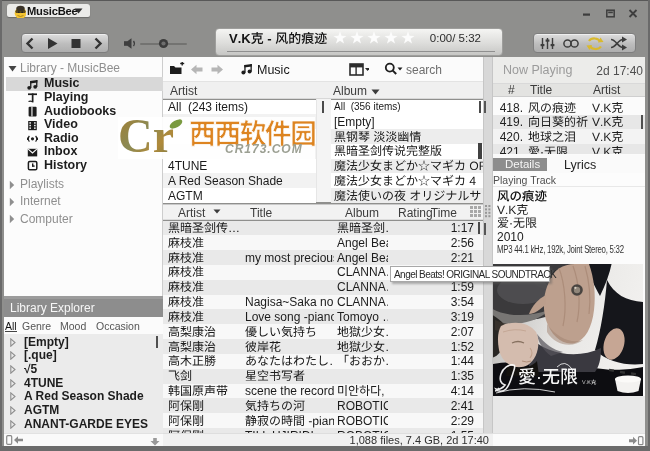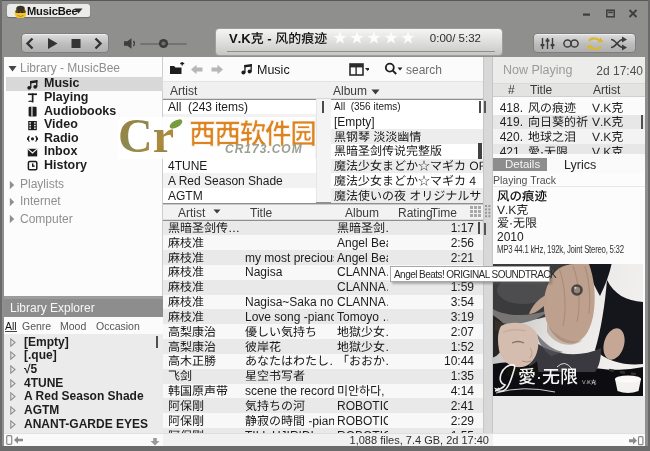--- a/index.html
+++ b/index.html
@@ -257,21 +257,20 @@
       </svg></div>
     <div style="position:absolute;left:82px;top:0.5px;width:89px;overflow:hidden;font-size:12px;color:#1c1c1c;white-space:nowrap;height:14px;line-height:14px;">my most precious…</div>
     <div style="position:absolute;left:174px;top:0.5px;width:51px;overflow:hidden;font-size:12px;color:#1c1c1c;white-space:nowrap;height:14px;line-height:14px;">Angel Bea…</div>
     <div style="position:absolute;right:9px;top:0.5px;font-size:12px;color:#1c1c1c;white-space:nowrap;height:14px;line-height:14px;">2:21</div>
   </div>
 <div style="position:absolute;left:163px;top:264.99px;width:320px;height:14.83px;background:#f8f8f8;overflow:hidden;"></div>
 <div style="position:absolute;left:163px;top:264.99px;width:320px;height:14.83px;overflow:hidden;">
     <div style="position:absolute;left:5px;top:0.5px;width:74px;overflow:hidden;font-size:12px;color:#1c1c1c;white-space:nowrap;height:14px;line-height:14px;"><svg style="vertical-align:-4.0px" width="36" height="15" viewBox="0 -11.0 36 15">
         <path fill="#1c1c1c" d="M4.3 -7.6V-5.8H2.5V-5H4.1C3.6 -3.6 2.8 -2.1 2 -1.3C2.2 -1.2 2.4 -0.9 2.6 -0.7C3.2 -1.4 3.8 -2.4 4.3 -3.6V0.9H5.1V-3.9C5.5 -3.4 6 -2.8 6.2 -2.4L6.7 -3.1C6.5 -3.4 5.5 -4.5 5.1 -4.9V-5H6.5V-5.8H5.1V-7.6ZM8.6 -7.6V-5.8H6.9V-5H8.4C7.8 -3.5 6.9 -2 6 -1.3C6.2 -1.1 6.5 -0.9 6.6 -0.7C7.3 -1.4 8 -2.6 8.6 -3.8V0.9H9.4V-4C9.9 -2.7 10.5 -1.5 11.1 -0.7C11.2 -0.9 11.5 -1.2 11.7 -1.4C11 -2.1 10.2 -3.6 9.7 -5H11.3V-5.8H9.4V-7.6ZM5.6 -9.9C5.8 -9.6 6 -9.1 6.1 -8.7H1.2V-5.4C1.2 -3.7 1.2 -1.4 0.3 0.3C0.5 0.4 0.9 0.7 1 0.9C2 -0.9 2.1 -3.6 2.1 -5.4V-7.8H11.4V-8.7H7.2C7 -9.1 6.8 -9.7 6.5 -10.1Z M19.5 -10.1V-8.2H16.9V-7.4H19.5V-5.5H17.1V-4.7H17.5L17.4 -4.7C17.8 -3.4 18.5 -2.3 19.3 -1.4C18.3 -0.7 17.2 -0.1 16 0.2C16.2 0.4 16.4 0.7 16.5 1C17.7 0.6 18.9 0 19.9 -0.8C20.8 -0 21.9 0.6 23.1 0.9C23.2 0.7 23.5 0.4 23.7 0.2C22.5 -0.1 21.4 -0.7 20.6 -1.4C21.6 -2.4 22.4 -3.7 22.9 -5.3L22.4 -5.6L22.2 -5.5H20.4V-7.4H23.2V-8.2H20.4V-10.1ZM18.2 -4.7H21.8C21.4 -3.6 20.7 -2.7 19.9 -2C19.2 -2.7 18.6 -3.7 18.2 -4.7ZM14.3 -10.1V-7.8H12.6V-6.9H14.2C13.8 -5.3 13.1 -3.4 12.3 -2.4C12.5 -2.1 12.7 -1.8 12.8 -1.5C13.3 -2.3 13.8 -3.5 14.3 -4.8V0.9H15.1V-5.4C15.5 -4.7 16 -3.9 16.2 -3.4L16.8 -4.1C16.5 -4.5 15.5 -6.1 15.1 -6.5V-6.9H16.6V-7.8H15.1V-10.1Z M24.6 -9.2C25.2 -8.3 25.9 -7.2 26.2 -6.5L27 -6.9C26.7 -7.6 26 -8.7 25.4 -9.6ZM24.6 -0 25.5 0.4C26.1 -0.7 26.7 -2.3 27.2 -3.6L26.4 -4.1C25.9 -2.6 25.1 -1 24.6 -0ZM29.2 -4.7H31.8V-3.1H29.2ZM29.2 -5.5V-7.2H31.8V-5.5ZM31.3 -9.7C31.6 -9.1 32 -8.4 32.2 -7.9H29.4C29.7 -8.5 30 -9.1 30.2 -9.8L29.3 -10C28.7 -8.1 27.7 -6.3 26.5 -5.2C26.7 -5.1 27.1 -4.7 27.2 -4.6C27.6 -5 28 -5.5 28.4 -6.1V1H29.2V0.1H35.4V-0.7H32.6V-2.4H34.9V-3.1H32.6V-4.7H35V-5.5H32.6V-7.2H35.2V-7.9H32.2L33 -8.3C32.8 -8.8 32.4 -9.5 32 -10ZM29.2 -2.4H31.8V-0.7H29.2Z"></path>
       </svg></div>
-    <div style="position:absolute;left:82px;top:0.5px;width:89px;overflow:hidden;font-size:12px;color:#1c1c1c;white-space:nowrap;height:14px;line-height:14px;">Nagisa</div>
     <div style="position:absolute;left:174px;top:0.5px;width:51px;overflow:hidden;font-size:12px;color:#1c1c1c;white-space:nowrap;height:14px;line-height:14px;">CLANNA…</div>
   </div>
 <div style="position:absolute;left:163px;top:279.82px;width:320px;height:14.83px;background:#e9e9e9;overflow:hidden;"></div>
 <div style="position:absolute;left:163px;top:279.82px;width:320px;height:14.83px;overflow:hidden;">
     <div style="position:absolute;left:5px;top:0.5px;width:74px;overflow:hidden;font-size:12px;color:#1c1c1c;white-space:nowrap;height:14px;line-height:14px;"><svg style="vertical-align:-4.0px" width="36" height="15" viewBox="0 -11.0 36 15">
         <path fill="#1c1c1c" d="M4.3 -7.6V-5.8H2.5V-5H4.1C3.6 -3.6 2.8 -2.1 2 -1.3C2.2 -1.2 2.4 -0.9 2.6 -0.7C3.2 -1.4 3.8 -2.4 4.3 -3.6V0.9H5.1V-3.9C5.5 -3.4 6 -2.8 6.2 -2.4L6.7 -3.1C6.5 -3.4 5.5 -4.5 5.1 -4.9V-5H6.5V-5.8H5.1V-7.6ZM8.6 -7.6V-5.8H6.9V-5H8.4C7.8 -3.5 6.9 -2 6 -1.3C6.2 -1.1 6.5 -0.9 6.6 -0.7C7.3 -1.4 8 -2.6 8.6 -3.8V0.9H9.4V-4C9.9 -2.7 10.5 -1.5 11.1 -0.7C11.2 -0.9 11.5 -1.2 11.7 -1.4C11 -2.1 10.2 -3.6 9.7 -5H11.3V-5.8H9.4V-7.6ZM5.6 -9.9C5.8 -9.6 6 -9.1 6.1 -8.7H1.2V-5.4C1.2 -3.7 1.2 -1.4 0.3 0.3C0.5 0.4 0.9 0.7 1 0.9C2 -0.9 2.1 -3.6 2.1 -5.4V-7.8H11.4V-8.7H7.2C7 -9.1 6.8 -9.7 6.5 -10.1Z M19.5 -10.1V-8.2H16.9V-7.4H19.5V-5.5H17.1V-4.7H17.5L17.4 -4.7C17.8 -3.4 18.5 -2.3 19.3 -1.4C18.3 -0.7 17.2 -0.1 16 0.2C16.2 0.4 16.4 0.7 16.5 1C17.7 0.6 18.9 0 19.9 -0.8C20.8 -0 21.9 0.6 23.1 0.9C23.2 0.7 23.5 0.4 23.7 0.2C22.5 -0.1 21.4 -0.7 20.6 -1.4C21.6 -2.4 22.4 -3.7 22.9 -5.3L22.4 -5.6L22.2 -5.5H20.4V-7.4H23.2V-8.2H20.4V-10.1ZM18.2 -4.7H21.8C21.4 -3.6 20.7 -2.7 19.9 -2C19.2 -2.7 18.6 -3.7 18.2 -4.7ZM14.3 -10.1V-7.8H12.6V-6.9H14.2C13.8 -5.3 13.1 -3.4 12.3 -2.4C12.5 -2.1 12.7 -1.8 12.8 -1.5C13.3 -2.3 13.8 -3.5 14.3 -4.8V0.9H15.1V-5.4C15.5 -4.7 16 -3.9 16.2 -3.4L16.8 -4.1C16.5 -4.5 15.5 -6.1 15.1 -6.5V-6.9H16.6V-7.8H15.1V-10.1Z M24.6 -9.2C25.2 -8.3 25.9 -7.2 26.2 -6.5L27 -6.9C26.7 -7.6 26 -8.7 25.4 -9.6ZM24.6 -0 25.5 0.4C26.1 -0.7 26.7 -2.3 27.2 -3.6L26.4 -4.1C25.9 -2.6 25.1 -1 24.6 -0ZM29.2 -4.7H31.8V-3.1H29.2ZM29.2 -5.5V-7.2H31.8V-5.5ZM31.3 -9.7C31.6 -9.1 32 -8.4 32.2 -7.9H29.4C29.7 -8.5 30 -9.1 30.2 -9.8L29.3 -10C28.7 -8.1 27.7 -6.3 26.5 -5.2C26.7 -5.1 27.1 -4.7 27.2 -4.6C27.6 -5 28 -5.5 28.4 -6.1V1H29.2V0.1H35.4V-0.7H32.6V-2.4H34.9V-3.1H32.6V-4.7H35V-5.5H32.6V-7.2H35.2V-7.9H32.2L33 -8.3C32.8 -8.8 32.4 -9.5 32 -10ZM29.2 -2.4H31.8V-0.7H29.2Z"></path>
       </svg></div>
     <div style="position:absolute;left:174px;top:0.5px;width:51px;overflow:hidden;font-size:12px;color:#1c1c1c;white-space:nowrap;height:14px;line-height:14px;">CLANNA…</div>
     <div style="position:absolute;right:9px;top:0.5px;font-size:12px;color:#1c1c1c;white-space:nowrap;height:14px;line-height:14px;">1:59</div>
   </div>
@@ -323,21 +322,21 @@
 <div style="position:absolute;left:163px;top:353.97px;width:320px;height:14.83px;overflow:hidden;">
     <div style="position:absolute;left:5px;top:0.5px;width:74px;overflow:hidden;font-size:12px;color:#1c1c1c;white-space:nowrap;height:14px;line-height:14px;"><svg style="vertical-align:-4.0px" width="48" height="15" viewBox="0 -11.0 48 15">
         <path fill="#1c1c1c" d="M3.4 -6.7H8.6V-5.6H3.4ZM2.5 -7.4V-5H9.6V-7.4ZM5.3 -9.9 5.6 -8.8H0.7V-8H11.2V-8.8H6.6C6.5 -9.2 6.3 -9.7 6.2 -10.1ZM1.2 -4.3V0.9H2V-3.5H10V0C10 0.1 9.9 0.2 9.8 0.2C9.6 0.2 9 0.2 8.5 0.2C8.6 0.4 8.8 0.6 8.8 0.9C9.6 0.9 10.1 0.9 10.4 0.8C10.8 0.6 10.9 0.4 10.9 0V-4.3ZM3.4 -2.8V0.3H4.2V-0.3H8.5V-2.8ZM4.2 -2.1H7.7V-1H4.2Z M17.5 -10.1V-7.1H12.8V-6.2H17.1C16 -4.1 14.2 -2.1 12.3 -1.1C12.6 -0.9 12.9 -0.6 13 -0.3C14.7 -1.4 16.4 -3.2 17.5 -5.3V1H18.5V-5.3C19.6 -3.3 21.3 -1.4 23 -0.3C23.1 -0.6 23.4 -0.9 23.6 -1.1C21.8 -2.1 20 -4.2 18.9 -6.2H23.2V-7.1H18.5V-10.1Z M26.3 -6.1V-0.5H24.6V0.4H35.4V-0.5H30.8V-4.2H34.5V-5.1H30.8V-8.3H35V-9.2H25.1V-8.3H29.8V-0.5H27.2V-6.1Z M41 -9.4C41.5 -9 42 -8.4 42.2 -8L42.9 -8.4C42.6 -8.8 42.1 -9.4 41.7 -9.8ZM43.2 -4.5C43.2 -4.1 43.2 -3.6 43.1 -3.2H41.4C42.2 -3.8 42.8 -4.4 43.2 -5.2H44.6C45.2 -4.3 46.2 -3.4 47.1 -2.9C47.2 -3.1 47.5 -3.4 47.7 -3.6C46.9 -3.9 46.1 -4.5 45.5 -5.2H47.5V-6H43.6C43.8 -6.3 43.9 -6.7 44 -7.1H46.9V-7.8H45.6C46 -8.3 46.4 -8.9 46.7 -9.6L46 -9.8C45.7 -9.3 45.3 -8.6 44.9 -8.2C45 -8.1 45.2 -8 45.4 -7.8H44.2C44.3 -8.5 44.4 -9.2 44.5 -10L43.6 -10.1C43.6 -9.3 43.5 -8.5 43.4 -7.8H41V-7.1H43.2C43 -6.7 42.9 -6.3 42.7 -6H40.5V-5.2H42.3C41.8 -4.5 41.1 -3.9 40.2 -3.5V-9.5H37.2V-5.2C37.2 -3.5 37.2 -1.1 36.5 0.6C36.7 0.7 37 0.9 37.2 1C37.7 -0.3 37.9 -2 38 -3.6H39.4V-0.1C39.4 0 39.4 0 39.2 0.1C39.1 0.1 38.7 0.1 38.2 0C38.4 0.3 38.5 0.7 38.5 0.9C39.2 0.9 39.6 0.9 39.9 0.7C40.2 0.6 40.2 0.3 40.2 -0.1V-3.3C40.4 -3.1 40.6 -2.9 40.7 -2.8C40.9 -2.9 41.1 -3 41.4 -3.2V-2.5H43C42.7 -1.2 42 -0.3 40.5 0.3C40.7 0.4 40.9 0.8 41 0.9C42.8 0.2 43.5 -0.9 43.8 -2.5H45.6C45.5 -0.8 45.4 -0.2 45.2 0C45.1 0.1 45 0.1 44.8 0.1C44.6 0.1 44.1 0.1 43.6 0C43.7 0.3 43.8 0.6 43.8 0.8C44.4 0.9 44.9 0.9 45.2 0.8C45.5 0.8 45.7 0.7 45.9 0.5C46.2 0.2 46.3 -0.6 46.5 -2.9C46.5 -3 46.5 -3.2 46.5 -3.2H44C44 -3.6 44.1 -4.1 44.1 -4.5ZM38 -8.7H39.4V-6.9H38ZM38 -6.1H39.4V-4.4H38L38 -5.2Z"></path>
       </svg></div>
     <div style="position:absolute;left:82px;top:0.5px;width:89px;overflow:hidden;font-size:12px;color:#1c1c1c;white-space:nowrap;height:14px;line-height:14px;"><svg style="vertical-align:-4.0px" width="96" height="15" viewBox="0 -11.0 96 15">
         <path fill="#1c1c1c" d="M7.4 -5.3C6.9 -3.9 6.1 -3 5.3 -2.2C5.2 -2.9 5.1 -3.6 5.1 -4.4L5.1 -4.9C5.7 -5.1 6.4 -5.3 7.2 -5.3ZM8.7 -6.6 7.8 -6.9C7.8 -6.6 7.7 -6.3 7.6 -6.2L7.6 -6L7.2 -6C6.6 -6 5.8 -5.9 5.1 -5.7C5.2 -6.3 5.2 -6.8 5.3 -7.2C6.7 -7.3 8.3 -7.5 9.6 -7.7L9.6 -8.6C8.4 -8.3 6.9 -8.1 5.4 -8.1L5.5 -9C5.6 -9.1 5.6 -9.3 5.7 -9.5L4.7 -9.5C4.7 -9.4 4.6 -9.2 4.6 -9L4.5 -8L3.7 -8C3.2 -8 2.2 -8.1 1.7 -8.2L1.8 -7.3C2.3 -7.2 3.2 -7.2 3.7 -7.2L4.4 -7.2C4.4 -6.6 4.3 -6 4.3 -5.4C2.7 -4.7 1.3 -3.1 1.3 -1.5C1.3 -0.5 1.9 -0 2.7 -0C3.4 -0 4.1 -0.3 4.8 -0.7L5 -0L5.8 -0.3C5.7 -0.6 5.6 -0.9 5.5 -1.3C6.6 -2.1 7.5 -3.5 8.2 -5.2C9.3 -4.8 9.9 -4 9.9 -3.1C9.9 -1.5 8.6 -0.4 6.4 -0.2L6.9 0.6C9.7 0.2 10.9 -1.3 10.9 -3.1C10.9 -4.4 10 -5.5 8.5 -5.9L8.5 -5.9C8.5 -6.1 8.7 -6.4 8.7 -6.6ZM4.3 -4.5V-4.3C4.3 -3.4 4.4 -2.4 4.6 -1.6C3.9 -1.2 3.4 -1 2.9 -1C2.4 -1 2.2 -1.2 2.2 -1.7C2.2 -2.7 3.1 -3.9 4.3 -4.5Z M22.6 -5.5 23.2 -6.3C22.6 -6.7 21.3 -7.5 20.4 -7.9L19.9 -7.2C20.7 -6.8 22 -6 22.6 -5.5ZM19.5 -2 19.5 -1.4C19.5 -0.8 19.1 -0.3 18.1 -0.3C17.2 -0.3 16.8 -0.6 16.8 -1.2C16.8 -1.8 17.4 -2.2 18.2 -2.2C18.7 -2.2 19.1 -2.1 19.5 -2ZM20.2 -5.8H19.3C19.3 -5 19.4 -3.8 19.4 -2.8C19.1 -2.9 18.7 -2.9 18.3 -2.9C16.9 -2.9 15.9 -2.2 15.9 -1.1C15.9 0.1 16.9 0.6 18.3 0.6C19.8 0.6 20.4 -0.2 20.4 -1.1L20.4 -1.6C21.1 -1.2 21.8 -0.7 22.3 -0.3L22.8 -1.1C22.2 -1.6 21.3 -2.2 20.3 -2.6L20.2 -4.5C20.2 -5 20.2 -5.3 20.2 -5.8ZM17.4 -9.5 16.4 -9.6C16.3 -9 16.2 -8.2 16 -7.5C15.5 -7.5 15.1 -7.5 14.6 -7.5C14.1 -7.5 13.6 -7.5 13.2 -7.6L13.2 -6.7C13.7 -6.6 14.2 -6.6 14.6 -6.6C15 -6.6 15.3 -6.6 15.7 -6.7C15.1 -5.3 14.1 -3.3 13.1 -2.2L14.1 -1.7C15 -3 16.1 -5.1 16.7 -6.8C17.5 -6.9 18.2 -7 18.9 -7.2L18.8 -8.1C18.2 -7.9 17.6 -7.8 16.9 -7.7C17.1 -8.4 17.3 -9.1 17.4 -9.5Z M30.4 -5.8V-4.9C31.2 -5 31.9 -5 32.7 -5C33.4 -5 34.1 -5 34.7 -4.9L34.7 -5.8C34.1 -5.9 33.3 -5.9 32.6 -5.9C31.9 -5.9 31.1 -5.8 30.4 -5.8ZM30.7 -2.9 29.8 -3C29.7 -2.4 29.6 -2 29.6 -1.5C29.6 -0.3 30.6 0.2 32.5 0.2C33.4 0.2 34.2 0.2 34.9 0.1L34.9 -0.9C34.2 -0.8 33.3 -0.7 32.6 -0.7C30.8 -0.7 30.5 -1.2 30.5 -1.8C30.5 -2.1 30.6 -2.5 30.7 -2.9ZM26.7 -7.4C26.2 -7.4 25.8 -7.5 25.2 -7.5L25.2 -6.6C25.7 -6.6 26.1 -6.5 26.6 -6.5C27 -6.5 27.3 -6.6 27.7 -6.6C27.6 -6.1 27.5 -5.7 27.4 -5.3C27 -3.6 26.1 -1.2 25.4 0.1L26.5 0.4C27.1 -0.9 27.9 -3.4 28.3 -5.1C28.5 -5.6 28.6 -6.1 28.7 -6.7C29.6 -6.8 30.4 -6.9 31.2 -7.1V-8C30.5 -7.8 29.7 -7.7 28.9 -7.6L29.1 -8.5C29.1 -8.7 29.2 -9.2 29.3 -9.4L28.2 -9.5C28.2 -9.3 28.2 -8.9 28.1 -8.5C28.1 -8.3 28 -7.9 27.9 -7.5C27.5 -7.5 27 -7.4 26.7 -7.4Z M39.1 -9.2 38 -9.3C38 -9 38 -8.7 37.9 -8.4C37.8 -7.4 37.4 -5.1 37.4 -3.3C37.4 -1.7 37.6 -0.4 37.8 0.4L38.7 0.4C38.7 0.3 38.7 0.1 38.7 -0C38.6 -0.2 38.7 -0.4 38.7 -0.6C38.8 -1.2 39.3 -2.4 39.6 -3.2L39.1 -3.6C38.9 -3.1 38.6 -2.4 38.4 -1.8C38.3 -2.4 38.3 -2.9 38.3 -3.5C38.3 -4.9 38.6 -7.2 38.9 -8.4C38.9 -8.6 39 -9 39.1 -9.2ZM44.1 -2.2 44.1 -1.8C44.1 -1 43.8 -0.5 42.8 -0.5C42 -0.5 41.4 -0.8 41.4 -1.4C41.4 -2 42 -2.4 42.9 -2.4C43.3 -2.4 43.7 -2.3 44.1 -2.2ZM45 -9.2H43.9C43.9 -9 44 -8.7 44 -8.5V-7L42.8 -7C42.1 -7 41.5 -7 40.8 -7.1V-6.2C41.5 -6.1 42.1 -6.1 42.8 -6.1L44 -6.1C44 -5.1 44 -4 44.1 -3C43.7 -3.1 43.4 -3.2 43 -3.2C41.4 -3.2 40.5 -2.4 40.5 -1.3C40.5 -0.3 41.4 0.4 43 0.4C44.6 0.4 45.1 -0.6 45.1 -1.6V-1.8C45.7 -1.5 46.3 -1 46.9 -0.4L47.4 -1.2C46.8 -1.8 46 -2.4 45 -2.8C45 -3.8 44.9 -5 44.9 -6.2C45.6 -6.2 46.3 -6.3 47 -6.4V-7.3C46.3 -7.2 45.6 -7.1 44.9 -7.1C44.9 -7.6 44.9 -8.2 44.9 -8.5C44.9 -8.8 45 -9 45 -9.2Z M51.5 -8.6 51.5 -7.5C50.8 -7.4 50.1 -7.3 49.7 -7.3C49.4 -7.3 49.2 -7.3 48.9 -7.3L49 -6.3L51.4 -6.6L51.3 -5.4C50.7 -4.5 49.3 -2.6 48.7 -1.8L49.3 -1C49.8 -1.8 50.6 -2.9 51.2 -3.8L51.2 -3.3C51.2 -2 51.2 -1.4 51.2 -0.3C51.2 -0.1 51.2 0.3 51.1 0.5H52.2C52.2 0.2 52.1 -0.1 52.1 -0.3C52.1 -1.3 52.1 -2.1 52.1 -3.2C52.1 -3.6 52.1 -4.1 52.1 -4.6C53.2 -5.6 54.5 -6.3 55.9 -6.3C57.4 -6.3 58.2 -5.1 58.2 -4.2C58.2 -2.1 56.4 -1.2 54.3 -0.9L54.8 0C57.4 -0.5 59.2 -1.7 59.1 -4.1C59.1 -6 57.7 -7.2 56 -7.2C54.9 -7.2 53.5 -6.8 52.2 -5.7L52.2 -6.4C52.4 -6.7 52.6 -7.1 52.8 -7.3L52.4 -7.7L52.4 -7.7C52.4 -8.5 52.5 -9.2 52.6 -9.5L51.5 -9.5C51.5 -9.2 51.5 -8.9 51.5 -8.6Z M66.4 -5.8V-4.9C67.2 -5 67.9 -5 68.7 -5C69.4 -5 70.1 -5 70.7 -4.9L70.7 -5.8C70.1 -5.9 69.3 -5.9 68.6 -5.9C67.9 -5.9 67.1 -5.8 66.4 -5.8ZM66.7 -2.9 65.8 -3C65.7 -2.4 65.6 -2 65.6 -1.5C65.6 -0.3 66.6 0.2 68.5 0.2C69.4 0.2 70.2 0.2 70.9 0.1L70.9 -0.9C70.2 -0.8 69.3 -0.7 68.6 -0.7C66.8 -0.7 66.5 -1.2 66.5 -1.8C66.5 -2.1 66.6 -2.5 66.7 -2.9ZM62.7 -7.4C62.2 -7.4 61.8 -7.5 61.2 -7.5L61.2 -6.6C61.7 -6.6 62.1 -6.5 62.6 -6.5C63 -6.5 63.3 -6.6 63.7 -6.6C63.6 -6.1 63.5 -5.7 63.4 -5.3C63 -3.6 62.1 -1.2 61.4 0.1L62.5 0.4C63.1 -0.9 63.9 -3.4 64.3 -5.1C64.5 -5.6 64.6 -6.1 64.7 -6.7C65.6 -6.8 66.4 -6.9 67.2 -7.1V-8C66.5 -7.8 65.7 -7.7 64.9 -7.6L65.1 -8.5C65.1 -8.7 65.2 -9.2 65.3 -9.4L64.2 -9.5C64.2 -9.3 64.2 -8.9 64.1 -8.5C64.1 -8.3 64 -7.9 63.9 -7.5C63.5 -7.5 63 -7.4 62.7 -7.4Z M76.1 -9.3 74.9 -9.4C74.9 -9 75 -8.6 75 -8.1C75 -6.9 74.8 -3.8 74.8 -2.1C74.8 -0.1 76 0.6 77.8 0.6C80.4 0.6 81.9 -0.9 82.8 -2L82.1 -2.9C81.2 -1.6 80 -0.4 77.8 -0.4C76.7 -0.4 75.8 -0.8 75.8 -2.2C75.8 -3.9 75.9 -6.8 76 -8.1C76 -8.5 76 -9 76.1 -9.3Z M93.2 0V-1.3H94.4V0ZM89.4 0V-1.3H90.6V0ZM85.6 0V-1.3H86.8V0Z"></path>
       </svg></div>
     <div style="position:absolute;left:174px;top:0.5px;width:51px;overflow:hidden;font-size:12px;color:#1c1c1c;white-space:nowrap;height:14px;line-height:14px;"><svg style="vertical-align:-4.0px" width="60" height="15" viewBox="0 -11.0 60 15">
         <path fill="#1c1c1c" d="M7.8 -10.2V-2.4H8.7V-9.3H11.6V-10.2Z M20.7 -8.3 20.2 -7.5C21 -7.1 22.3 -6.3 22.9 -5.7L23.4 -6.5C22.8 -7 21.5 -7.8 20.7 -8.3ZM15.9 -3.3 15.9 -1.2C15.9 -0.8 15.8 -0.6 15.5 -0.6C15 -0.6 14.2 -1.1 14.2 -1.7C14.2 -2.2 14.9 -2.9 15.9 -3.3ZM13.5 -7.4 13.5 -6.5C13.9 -6.5 14.3 -6.5 15 -6.5C15.3 -6.5 15.6 -6.5 15.9 -6.5L15.9 -4.9V-4.2C14.5 -3.6 13.3 -2.6 13.3 -1.6C13.3 -0.5 14.8 0.4 15.8 0.4C16.4 0.4 16.8 0 16.8 -1.1L16.8 -3.7C17.6 -4 18.5 -4.2 19.4 -4.2C20.5 -4.2 21.4 -3.6 21.4 -2.6C21.4 -1.5 20.5 -0.9 19.4 -0.7C19 -0.6 18.5 -0.6 18 -0.6L18.4 0.3C18.8 0.3 19.3 0.3 19.8 0.2C21.5 -0.2 22.4 -1.2 22.4 -2.6C22.4 -4 21.1 -5 19.4 -5C18.6 -5 17.7 -4.8 16.8 -4.5V-5L16.8 -6.6C17.7 -6.7 18.6 -6.8 19.3 -7L19.3 -7.9C18.6 -7.7 17.7 -7.6 16.8 -7.5L16.8 -8.8C16.9 -9 16.9 -9.4 16.9 -9.6H15.9C15.9 -9.4 15.9 -9 15.9 -8.7L15.9 -7.4C15.6 -7.3 15.3 -7.3 15 -7.3C14.5 -7.3 14.1 -7.3 13.5 -7.4Z M32.7 -8.3 32.2 -7.5C33 -7.1 34.3 -6.3 34.9 -5.7L35.4 -6.5C34.8 -7 33.5 -7.8 32.7 -8.3ZM27.9 -3.3 27.9 -1.2C27.9 -0.8 27.8 -0.6 27.5 -0.6C27 -0.6 26.2 -1.1 26.2 -1.7C26.2 -2.2 26.9 -2.9 27.9 -3.3ZM25.5 -7.4 25.5 -6.5C25.9 -6.5 26.3 -6.5 27 -6.5C27.3 -6.5 27.6 -6.5 27.9 -6.5L27.9 -4.9V-4.2C26.5 -3.6 25.3 -2.6 25.3 -1.6C25.3 -0.5 26.8 0.4 27.8 0.4C28.4 0.4 28.8 0 28.8 -1.1L28.8 -3.7C29.6 -4 30.5 -4.2 31.4 -4.2C32.5 -4.2 33.4 -3.6 33.4 -2.6C33.4 -1.5 32.5 -0.9 31.4 -0.7C31 -0.6 30.5 -0.6 30 -0.6L30.4 0.3C30.8 0.3 31.3 0.3 31.8 0.2C33.5 -0.2 34.4 -1.2 34.4 -2.6C34.4 -4 33.1 -5 31.4 -5C30.6 -5 29.7 -4.8 28.8 -4.5V-5L28.8 -6.6C29.7 -6.7 30.6 -6.8 31.3 -7L31.3 -7.9C30.6 -7.7 29.7 -7.6 28.8 -7.5L28.8 -8.8C28.9 -9 28.9 -9.4 28.9 -9.6H27.9C27.9 -9.4 27.9 -9 27.9 -8.7L27.9 -7.4C27.6 -7.3 27.3 -7.3 27 -7.3C26.5 -7.3 26.1 -7.3 25.5 -7.4Z M45.4 -8.1 44.5 -7.7C45.4 -6.7 46.3 -4.6 46.6 -3.3L47.6 -3.8C47.2 -4.9 46.1 -7.1 45.4 -8.1ZM36.9 -6.7 37 -5.7C37.3 -5.7 37.8 -5.8 38.1 -5.8L39.6 -6C39.2 -4.4 38.3 -1.7 37.1 -0L38.1 0.4C39.3 -1.7 40.2 -4.4 40.6 -6.1C41.1 -6.1 41.6 -6.2 41.9 -6.2C42.7 -6.2 43.2 -6 43.2 -4.9C43.2 -3.6 43 -2 42.6 -1.2C42.4 -0.7 42 -0.6 41.6 -0.6C41.2 -0.6 40.6 -0.7 40.1 -0.8L40.2 0.2C40.6 0.3 41.2 0.3 41.7 0.3C42.4 0.3 43 0.1 43.4 -0.7C43.9 -1.7 44.1 -3.6 44.1 -5C44.1 -6.6 43.2 -7 42.2 -7C41.9 -7 41.4 -7 40.8 -6.9L41.1 -8.7C41.2 -8.9 41.2 -9.1 41.3 -9.4L40.1 -9.5C40.1 -8.7 40 -7.7 39.8 -6.9C39.1 -6.8 38.4 -6.7 38 -6.7C37.6 -6.7 37.3 -6.7 36.9 -6.7Z M57.2 0V-1.3H58.4V0ZM53.4 0V-1.3H54.6V0ZM49.6 0V-1.3H50.8V0Z"></path>
       </svg></div>
-    <div style="position:absolute;right:9px;top:0.5px;font-size:12px;color:#1c1c1c;white-space:nowrap;height:14px;line-height:14px;">10:44</div>
+    <div style="position:absolute;right:9px;top:0.5px;font-size:12px;color:#1c1c1c;white-space:nowrap;height:14px;line-height:14px;">1:44</div>
   </div>
 <div style="position:absolute;left:163px;top:368.8px;width:320px;height:14.83px;background:#e9e9e9;overflow:hidden;"></div>
 <div style="position:absolute;left:163px;top:368.8px;width:320px;height:14.83px;overflow:hidden;">
     <div style="position:absolute;left:5px;top:0.5px;width:74px;overflow:hidden;font-size:12px;color:#1c1c1c;white-space:nowrap;height:14px;line-height:14px;"><svg style="vertical-align:-4.0px" width="24" height="15" viewBox="0 -11.0 24 15">
         <path fill="#1c1c1c" d="M10.4 -8.5C9.8 -7.7 8.8 -6.8 8 -6.1C7.9 -7.1 7.9 -8.2 7.9 -9.4H0.8V-8.4H7C7.1 -2.9 7.7 0.6 10.3 0.6C11.1 0.6 11.4 0 11.5 -1.9C11.3 -2 11 -2.2 10.8 -2.4C10.8 -1.1 10.7 -0.3 10.3 -0.3C9 -0.3 8.4 -2.1 8.1 -4.9C9.1 -4.3 10.2 -3.6 10.8 -3.1L11.3 -3.8C10.7 -4.3 9.6 -5 8.5 -5.6C9.4 -6.3 10.4 -7.2 11.2 -8Z M20.1 -8.7V-2H20.9V-8.7ZM22.2 -9.9V-0.2C22.2 0 22.2 0.1 22 0.1C21.7 0.1 21 0.1 20.2 0.1C20.4 0.3 20.5 0.7 20.5 0.9C21.6 0.9 22.2 0.9 22.6 0.8C22.9 0.6 23.1 0.4 23.1 -0.2V-9.9ZM14.1 -6.5V-5.7H18.1V-6.5ZM13.2 -4.2C13.5 -3.4 13.8 -2.3 14 -1.5L14.7 -1.8C14.6 -2.5 14.2 -3.6 13.9 -4.5ZM15.3 -4.7C15.6 -3.9 15.8 -2.7 15.9 -2L16.6 -2.2C16.5 -2.9 16.3 -4 16 -4.9ZM18 -4.9C17.7 -3.7 17.1 -2 16.6 -1C15.2 -0.7 13.9 -0.5 12.9 -0.4L13.2 0.5C14.7 0.2 17 -0.2 19.1 -0.6L19.1 -1.4L17.4 -1.1C17.9 -2.1 18.5 -3.5 18.8 -4.7ZM15.8 -10.2C15 -8.6 13.7 -7.1 12.3 -6.2C12.5 -6 12.7 -5.6 12.8 -5.4C13.9 -6.3 15.1 -7.5 15.9 -8.8C17.1 -7.9 18.3 -6.7 19 -5.9L19.5 -6.6C18.9 -7.4 17.5 -8.6 16.3 -9.5L16.6 -9.9Z"></path>
       </svg></div>
     <div style="position:absolute;left:82px;top:0.5px;width:89px;overflow:hidden;font-size:12px;color:#1c1c1c;white-space:nowrap;height:14px;line-height:14px;"><svg style="vertical-align:-4.0px" width="60" height="15" viewBox="0 -11.0 60 15">
         <path fill="#1c1c1c" d="M2.9 -7.1H9.1V-6H2.9ZM2.9 -8.9H9.1V-7.8H2.9ZM2 -9.6V-5.3H10V-9.6ZM2.8 -5.3C2.3 -4.3 1.5 -3.2 0.6 -2.5C0.8 -2.4 1.2 -2.1 1.4 -2C1.8 -2.3 2.2 -2.8 2.6 -3.3H5.5V-2.2H2.2V-1.5H5.5V-0.1H0.8V0.6H11.2V-0.1H6.5V-1.5H10V-2.2H6.5V-3.3H10.5V-4.1H6.5V-5.1H5.5V-4.1H3.1C3.3 -4.4 3.5 -4.7 3.7 -5.1Z M18.8 -6.4C20 -5.8 21.6 -4.9 22.4 -4.3L23 -5C22.2 -5.5 20.5 -6.4 19.3 -7ZM16.6 -7.1C15.7 -6.3 14.4 -5.5 13 -5L13.5 -4.2C15 -4.8 16.3 -5.7 17.2 -6.5ZM12.9 -0.3V0.6H23.1V-0.3H18.5V-3.3H21.9V-4.1H14.2V-3.3H17.5V-0.3ZM17.1 -9.9C17.3 -9.5 17.5 -9 17.7 -8.6H12.9V-5.9H13.8V-7.8H22.2V-6.2H23.1V-8.6H18.8C18.6 -9.1 18.3 -9.7 18 -10.2Z M32.6 -9.1C33.4 -8.6 34.4 -7.9 34.9 -7.4L35.4 -8.1C34.9 -8.5 33.9 -9.2 33.1 -9.7ZM25.5 -8V-7.1H29V-4.7H24.7V-3.9H29V0.9H29.9V-3.9H34.4C34.2 -2.1 34.1 -1.4 33.8 -1.2C33.7 -1.1 33.6 -1 33.3 -1C33 -1 32.3 -1.1 31.5 -1.1C31.7 -0.9 31.8 -0.5 31.8 -0.3C32.6 -0.2 33.3 -0.2 33.6 -0.2C34.1 -0.3 34.3 -0.3 34.6 -0.6C34.9 -0.9 35.1 -1.9 35.3 -4.3C35.3 -4.5 35.4 -4.7 35.4 -4.7H33.6V-8H29.9V-10H29V-8ZM29.9 -4.7V-7.1H32.7V-4.7Z M36.9 -9.4V-7.1H37.8V-8.6H46.1V-7.1H47.1V-9.4ZM37.1 -2.5V-1.7H43.9V-2.5ZM39.6 -8.4C39.3 -6.9 38.9 -5 38.6 -3.8H44.9C44.7 -1.5 44.4 -0.4 44.1 -0.1C44 -0 43.8 0 43.5 0C43.2 0 42.4 -0 41.6 -0.1C41.8 0.2 41.9 0.5 41.9 0.8C42.7 0.8 43.5 0.8 43.8 0.8C44.3 0.8 44.6 0.7 44.9 0.4C45.3 -0 45.6 -1.2 45.9 -4.2C45.9 -4.4 45.9 -4.6 45.9 -4.6H39.7L40.1 -6.2H45.6V-7H40.2L40.5 -8.3Z M58 -9.7C57.6 -9.1 57.2 -8.6 56.7 -8.1V-8.6H53.7V-10.1H52.8V-8.6H49.7V-7.8H52.8V-6.2H48.6V-5.4H53.4C51.8 -4.4 50.1 -3.6 48.4 -3C48.6 -2.8 48.8 -2.5 49 -2.3C49.7 -2.6 50.4 -2.9 51.2 -3.2V1H52.1V0.6H57V0.9H57.9V-4.2H52.9C53.6 -4.5 54.2 -5 54.8 -5.4H59.4V-6.2H55.9C57 -7.1 58 -8.1 58.8 -9.3ZM53.7 -6.2V-7.8H56.4C55.8 -7.2 55.2 -6.7 54.5 -6.2ZM52.1 -1.5H57V-0.2H52.1ZM52.1 -2.2V-3.4H57V-2.2Z"></path>
       </svg></div>
     <div style="position:absolute;right:9px;top:0.5px;font-size:12px;color:#1c1c1c;white-space:nowrap;height:14px;line-height:14px;">1:35</div>

